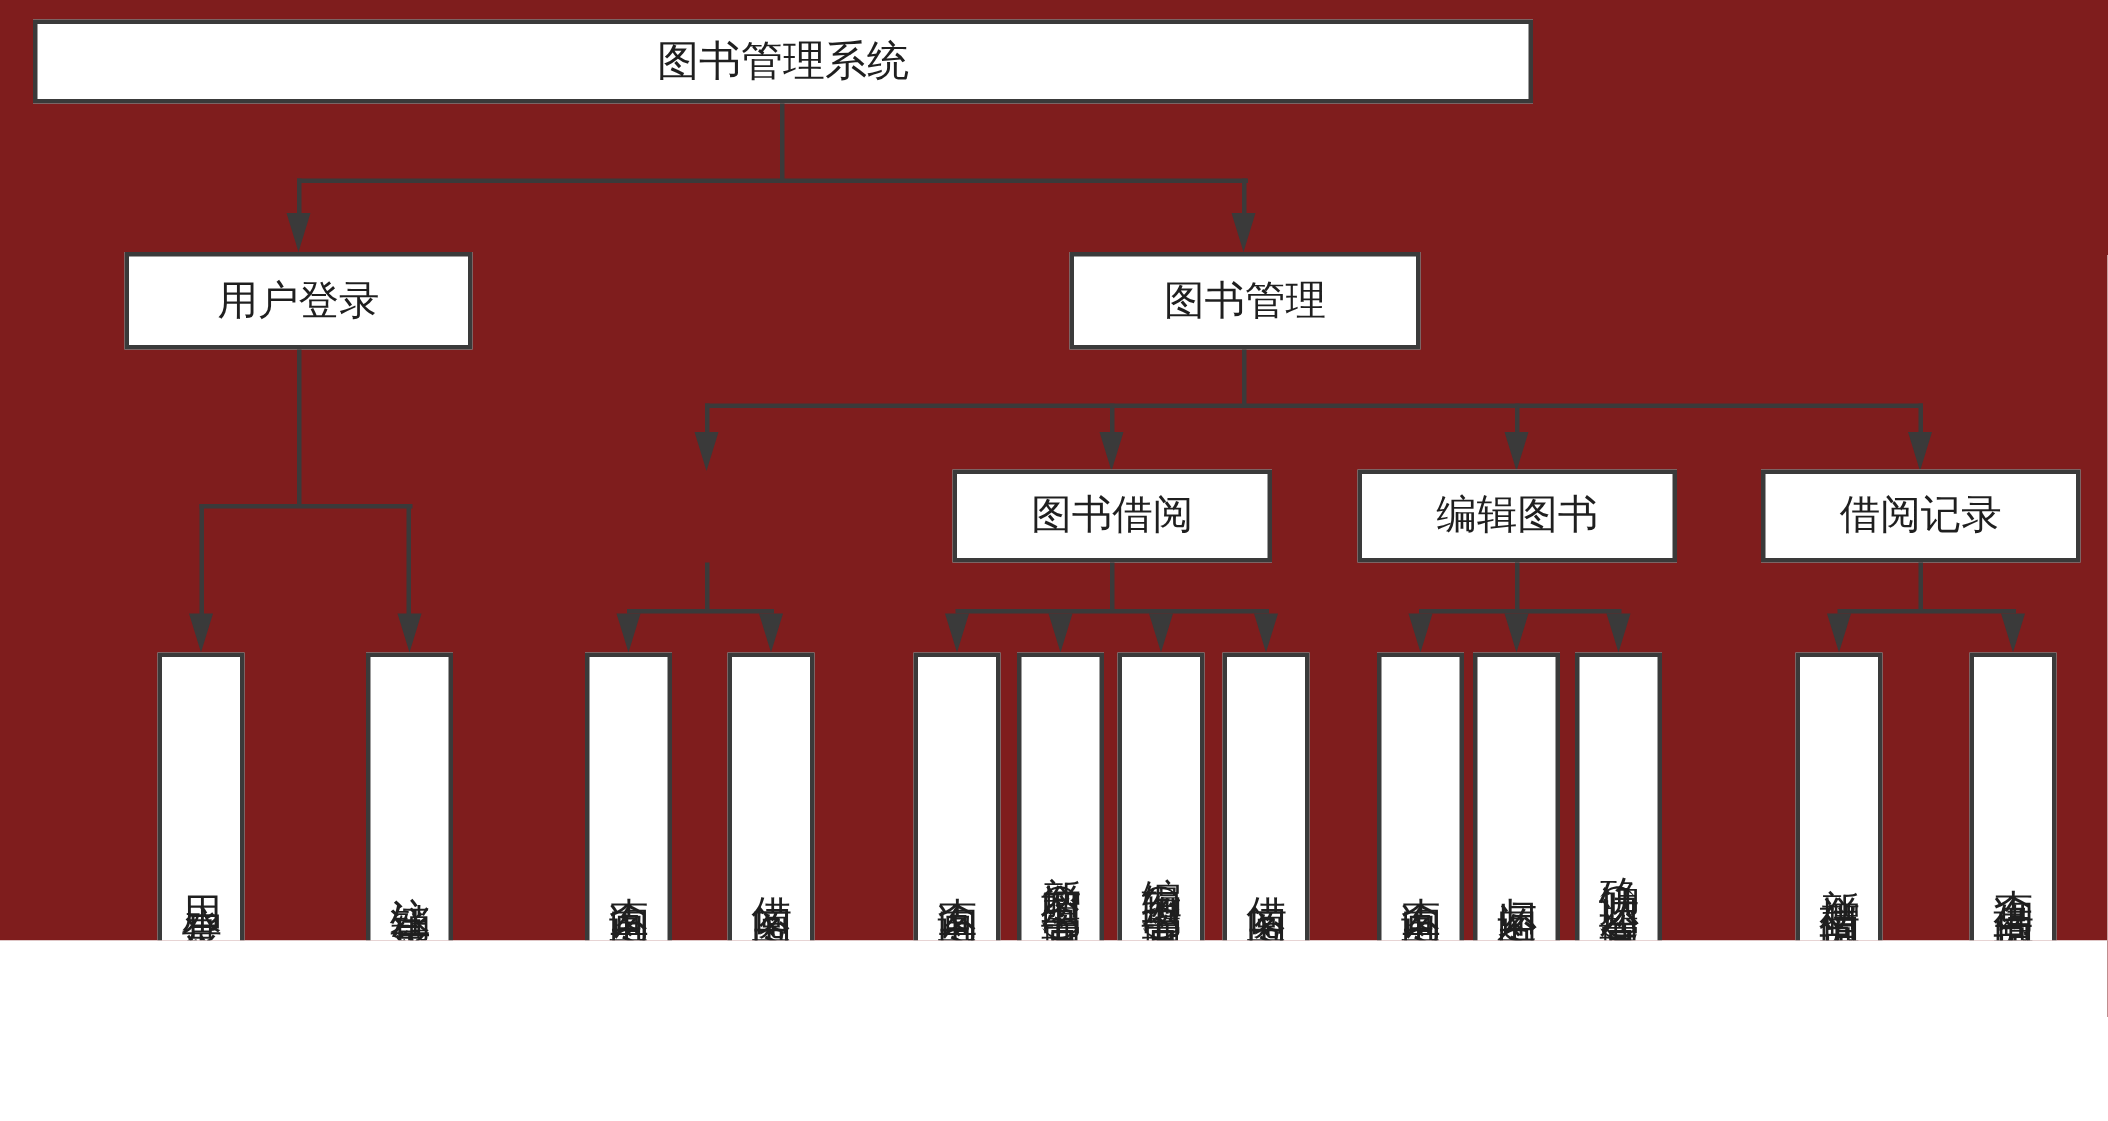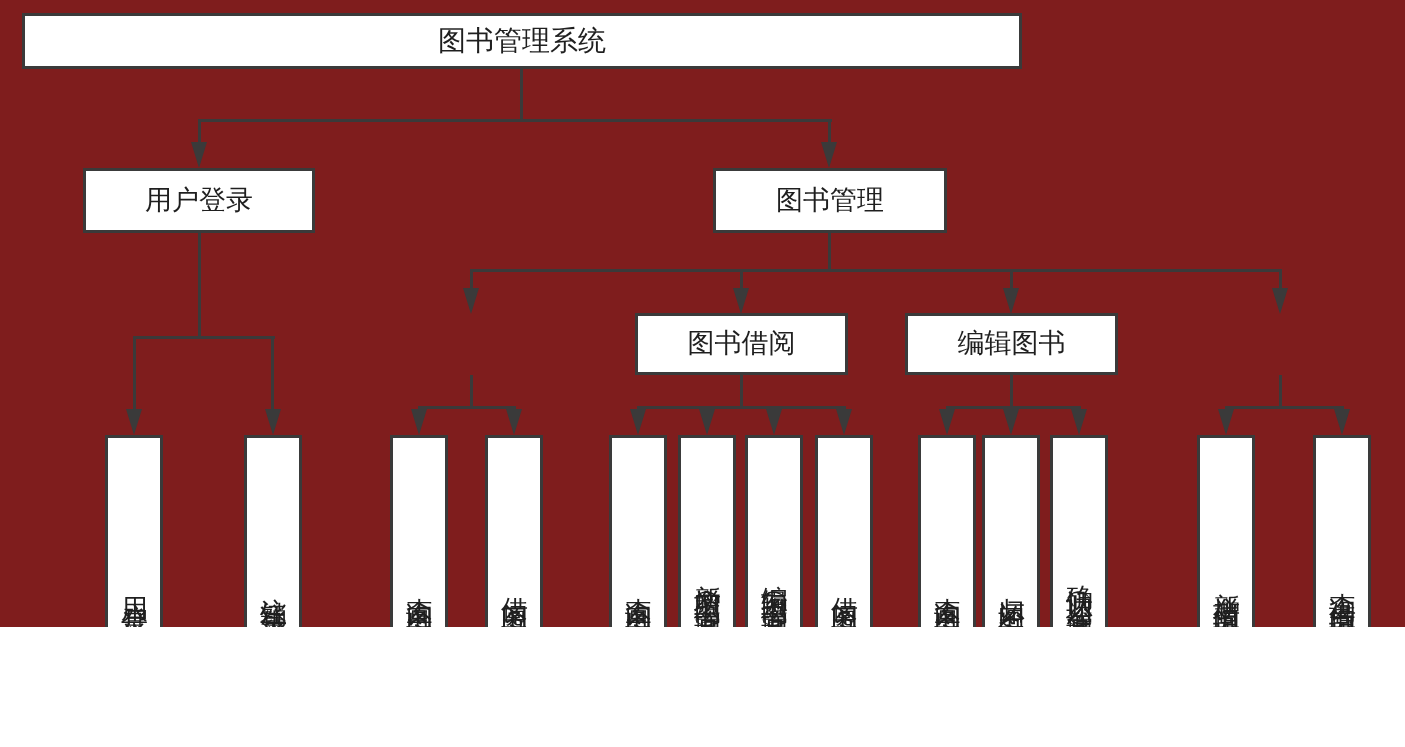--- a/index.html
+++ b/index.html
@@ -79,20 +79,21 @@
   <div class="arrow" style="left:463px;top:288px;"></div>
   <div class="vline" style="left:740px;top:269px;height:22px;"></div>
   <div class="arrow" style="left:733px;top:288px;"></div>
   <div class="vline" style="left:1010px;top:269px;height:22px;"></div>
   <div class="arrow" style="left:1003px;top:288px;"></div>
   <div class="vline" style="left:1279px;top:269px;height:22px;"></div>
   <div class="arrow" style="left:1272px;top:288px;"></div>
 
   <div class="box" style="left:635px;top:313px;width:213px;height:62px;">图书借阅</div>
   <div class="box" style="left:905px;top:313px;width:213px;height:62px;">编辑图书</div>
+  <div class="box" style="left:1174px;top:313px;width:213px;height:62px;">借阅记录</div>
 
   <div class="vline" style="left:470px;top:375px;height:33px;"></div>
   <div class="hline" style="left:418px;top:406px;width:98px;"></div>
   <div class="arrow" style="left:411px;top:409px;"></div>
   <div class="arrow" style="left:506px;top:409px;"></div>
 
   <div class="vline" style="left:740px;top:375px;height:33px;"></div>
   <div class="hline" style="left:637px;top:406px;width:209px;"></div>
   <div class="arrow" style="left:630px;top:409px;"></div>
   <div class="arrow" style="left:699px;top:409px;"></div>

